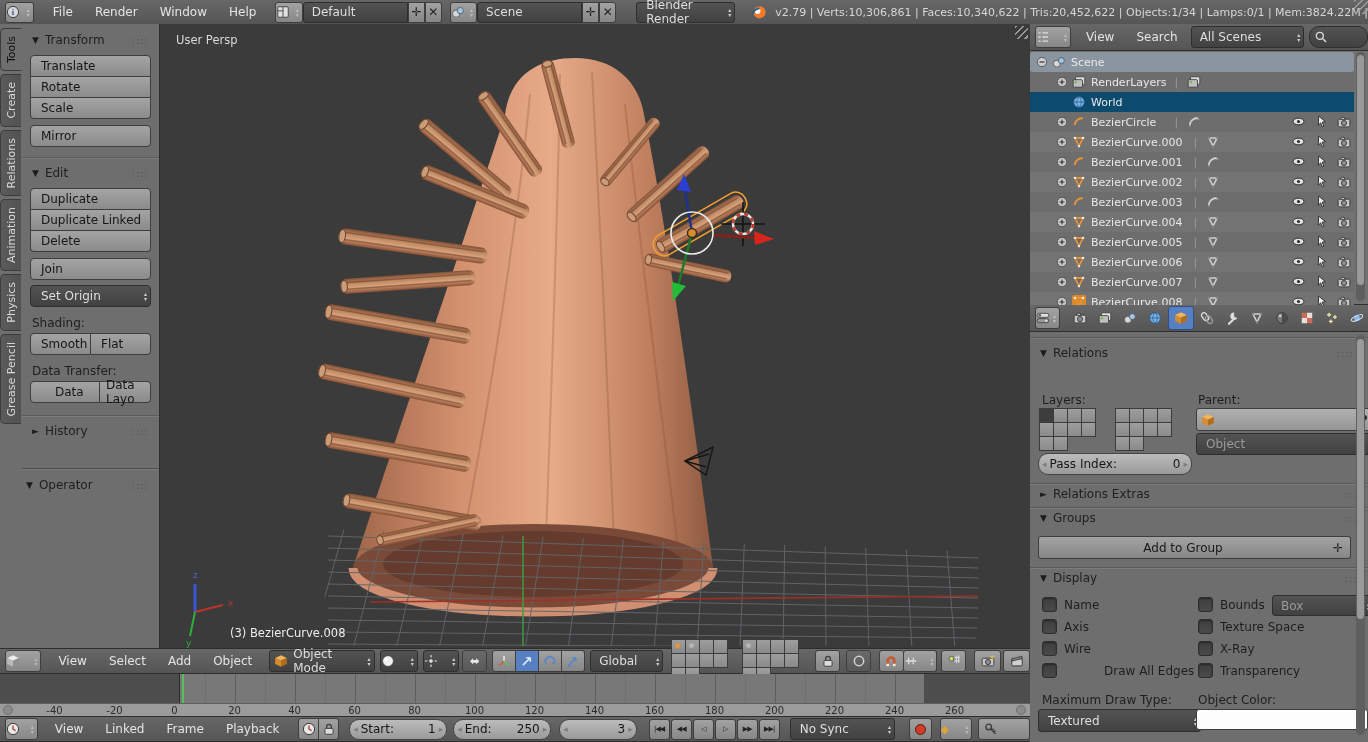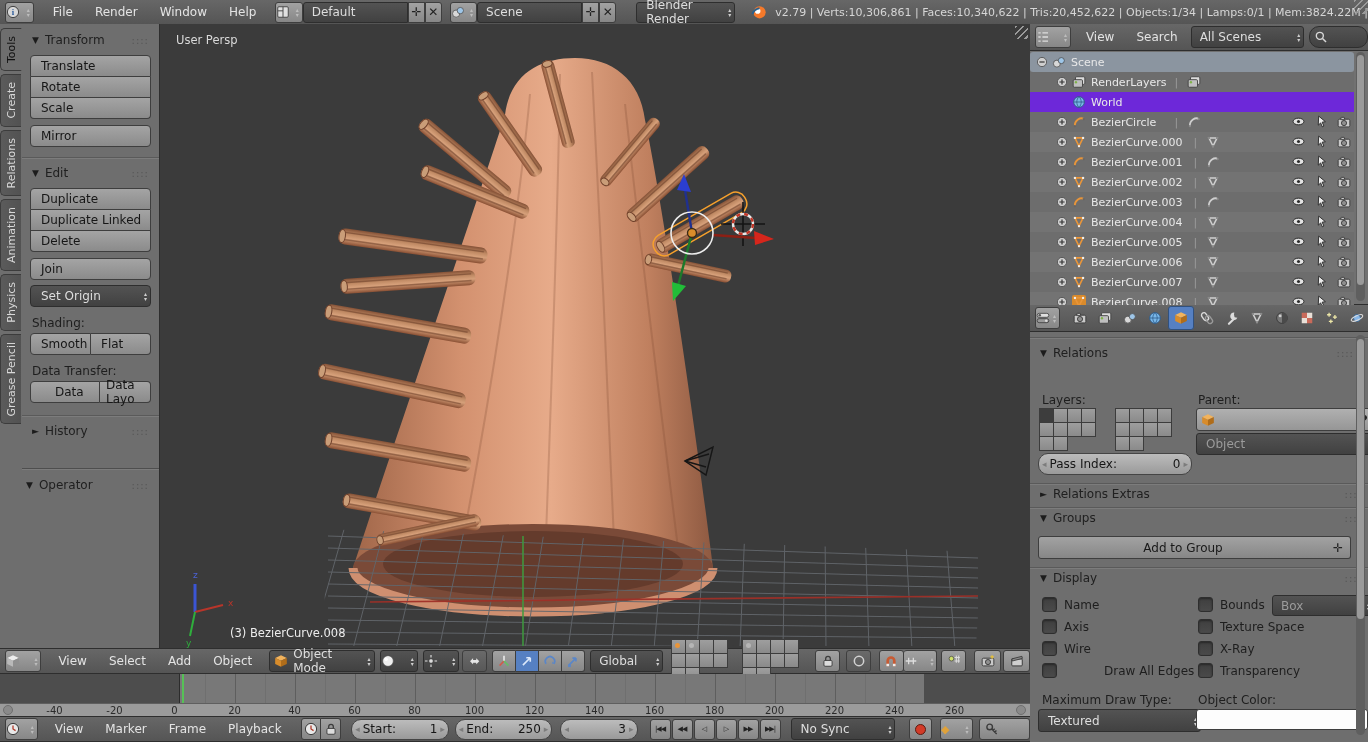--- a/index.html
+++ b/index.html
@@ -661,21 +661,21 @@
               <circle cx="6" cy="6" r="4.8" fill="#e8e8e8" stroke="#333" stroke-width=".8"></circle>
               <path d="M6,3 V6 L8.2,7.4" stroke="#b03a2a" stroke-width="1.1" fill="none"></path>
             </svg>
           </span>
         <span class="dd-arrows dk">
             <span>▴</span>
             <span>▾</span>
           </span>
       </div>
       <span class="menu-txt" style="margin-left:6px;">View</span>
-      <span class="menu-txt">Marker</span>
+      <span class="menu-txt">Linked</span>
       <span class="menu-txt">Frame</span>
       <span class="menu-txt">Playback</span>
       <div class="btn" style="width:22px;height:20px;margin-left:8px;justify-content:center;border-radius:3px 0 0 3px;">
           <span class="icon" id="ic-clock2">
             <svg width="14" height="14" viewBox="0 0 12 12">
               <circle cx="6" cy="6" r="4.8" fill="#e8e8e8" stroke="#333" stroke-width=".8"></circle>
               <path d="M6,3 V6 L8.2,7.4" stroke="#b03a2a" stroke-width="1.1" fill="none"></path>
             </svg>
           </span>
         </div>
@@ -805,21 +805,21 @@
           <span style="position:absolute;left:61px;white-space:nowrap;">RenderLayers</span>
           <span style="position:absolute;left:144.6px;color:#9a9a9a;">|</span>
           <span class="icon" style="position:absolute;left:156.6px;">
             <svg width="14" height="14" viewBox="0 0 12 12">
               <rect x="3" y="1.5" width="8" height="6.5" rx="1" fill="#dcdcdc" stroke="#444" stroke-width=".8"></rect>
               <rect x="1" y="4" width="8" height="6.5" rx="1" fill="#bfbfbf" stroke="#444" stroke-width=".8"></rect>
               <circle cx="3.4" cy="6.2" r="1" fill="#7fb24a"></circle>
             </svg>
           </span>
         </div>
-        <div class="ol-row" style="top: 42px; background: #6d28d9;">
+        <div class="ol-row" style="top: 42px; background: #0c4a6e;">
           <span class="icon" style="position:absolute;left:42px;">
             <svg width="14" height="14" viewBox="0 0 12 12">
               <circle cx="6" cy="6" r="4.6" fill="#79b7e8" stroke="#2f5d8c" stroke-width=".8"></circle>
               <path d="M1.4,6 h9.2 M6,1.4 c2.5,2.5 2.5,6.7 0,9.2 M6,1.4 c-2.5,2.5 -2.5,6.7 0,9.2" stroke="#2f5d8c" stroke-width=".7" fill="none"></path>
             </svg>
           </span>
           <span style="position:absolute;left:61px;white-space:nowrap;">World</span>
         </div>
         <div class="ol-row" style="top: 62px; background: rgb(109, 109, 109);">
           <span class="icon" style="position:absolute;left:26px;">

